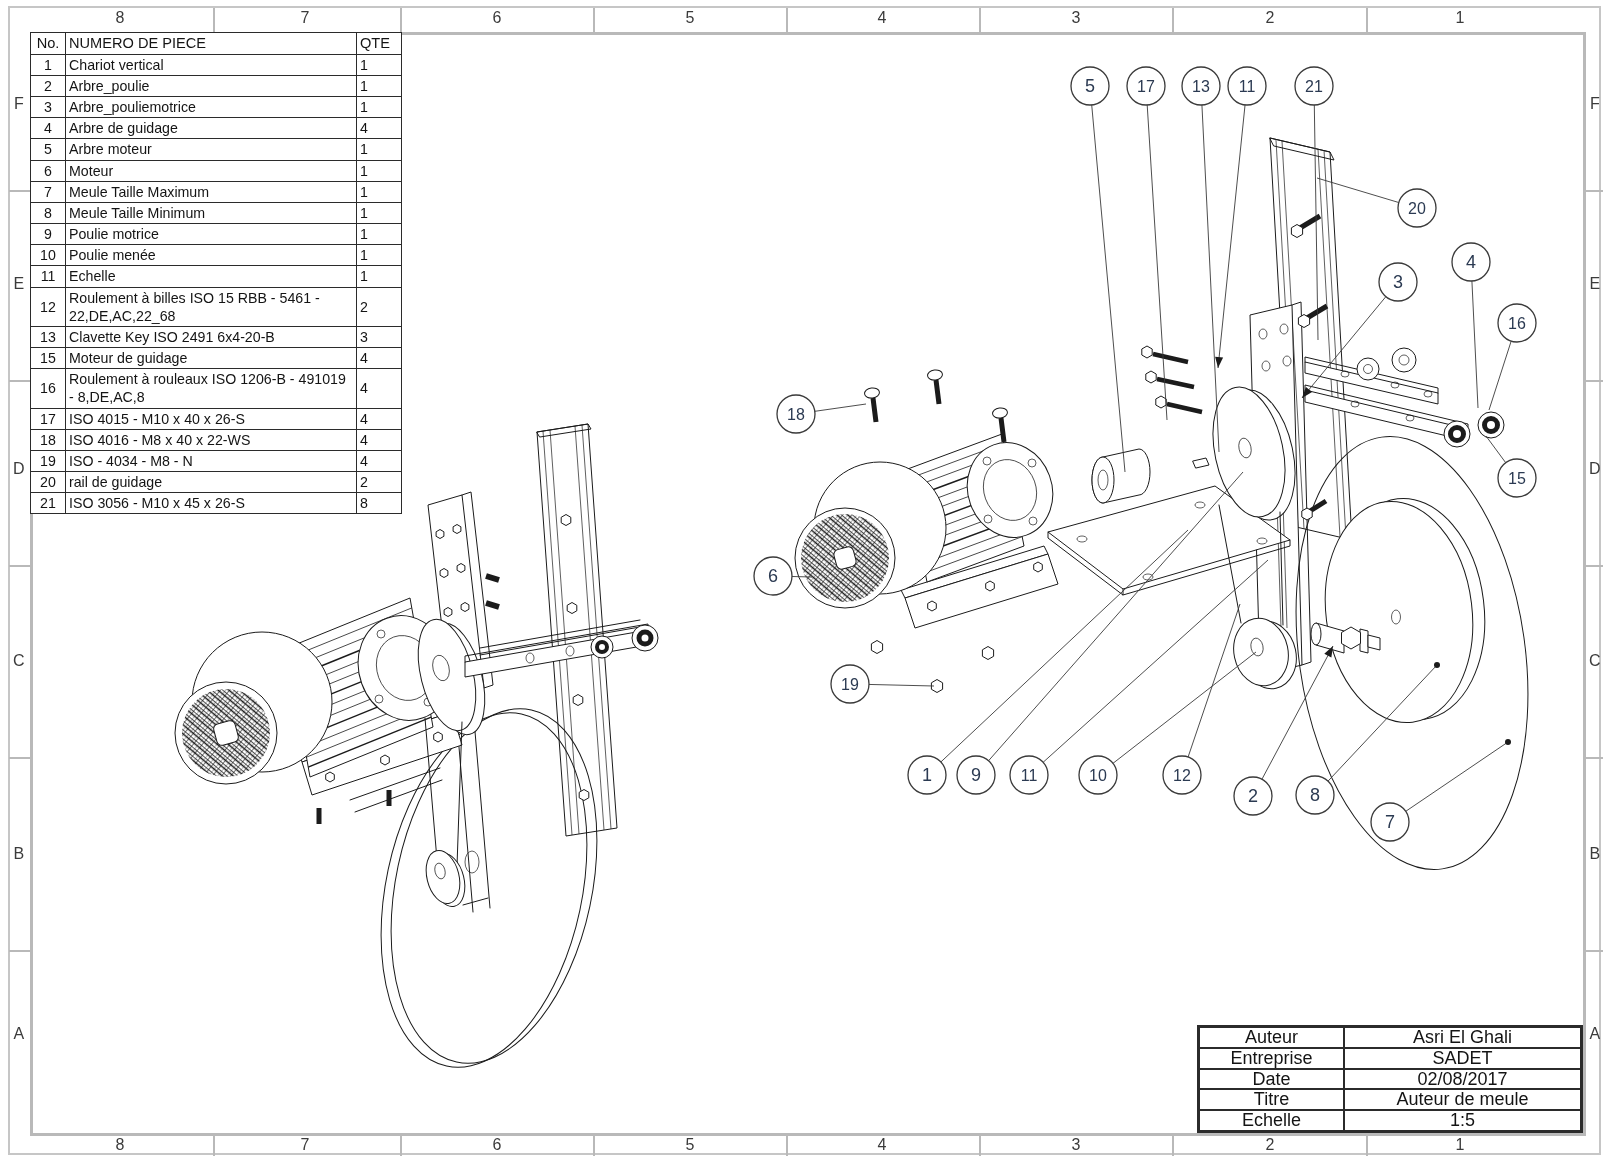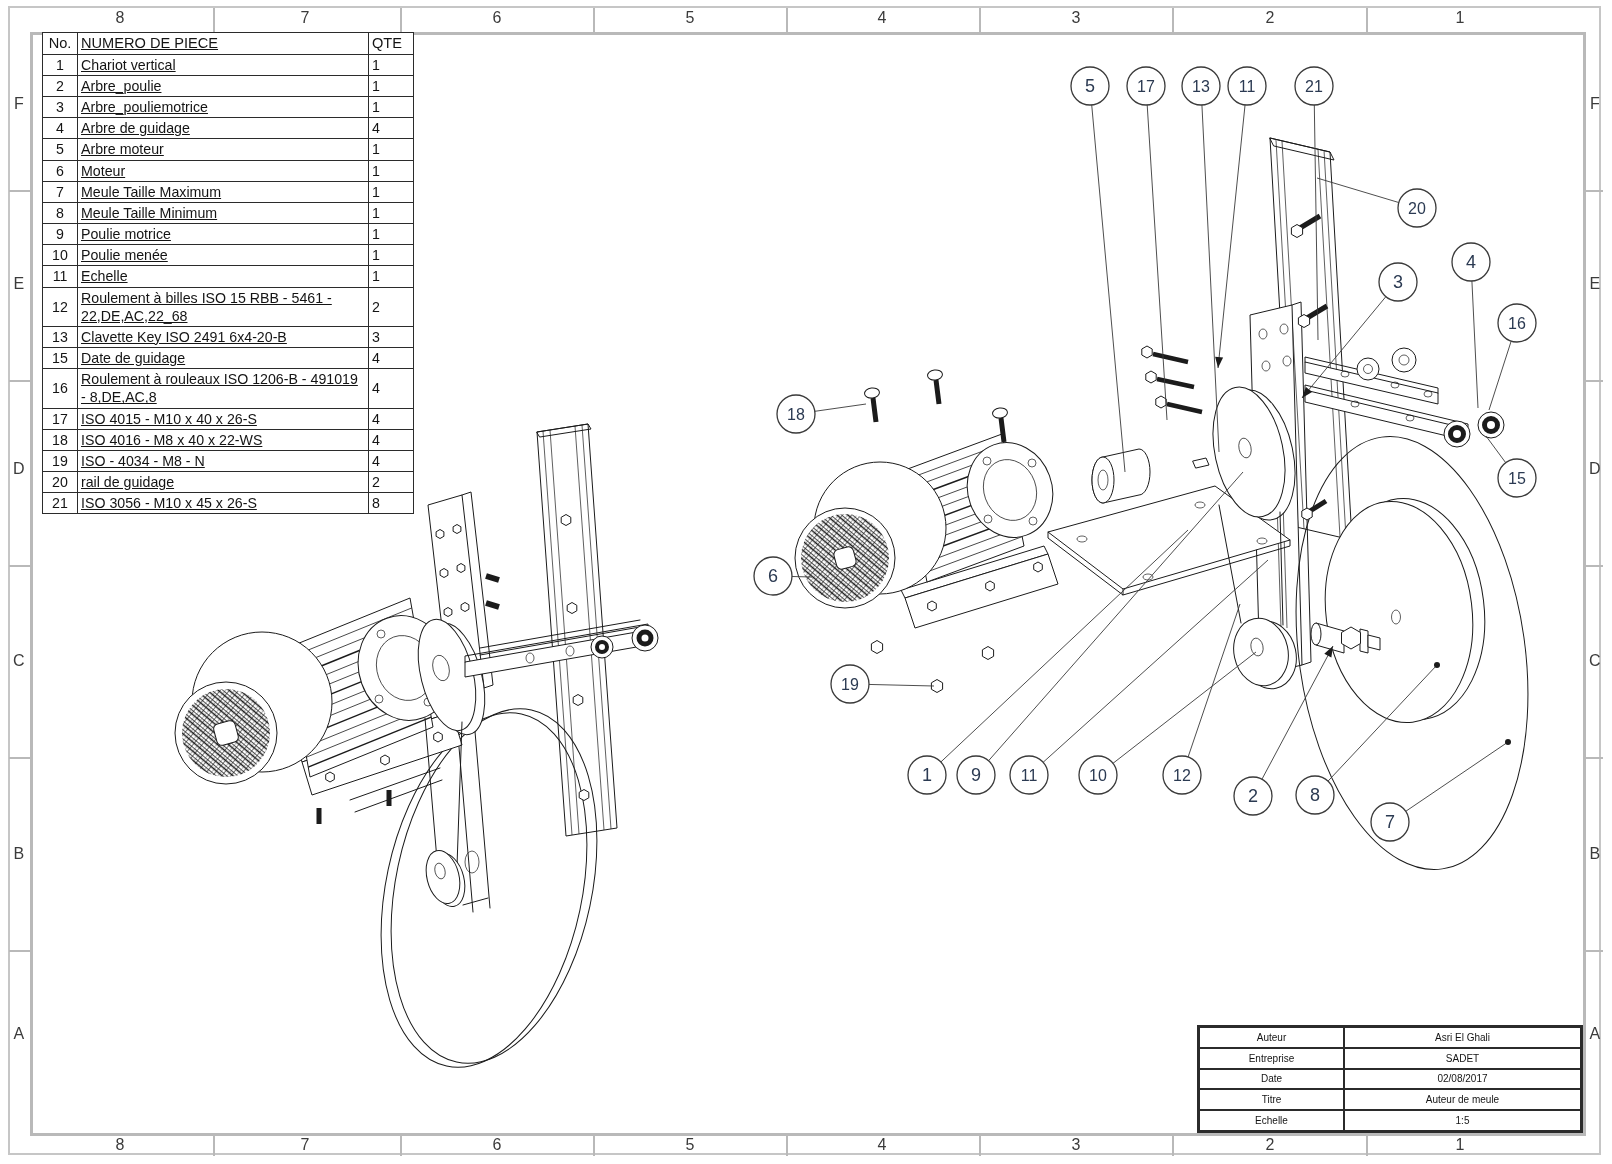--- a/index.html
+++ b/index.html
@@ -4,29 +4,29 @@
 <style>
   html,body{margin:0;padding:0;background:#e8e8e8;}
   body{font-family:"Liberation Sans",sans-serif;}
   .sheet{position:relative;width:1612px;height:1164px;background:#ffffff;overflow:hidden;}
   .outer-frame{position:absolute;left:8px;top:6px;width:1593px;height:1149px;border:2px solid #c6c6c6;box-sizing:border-box;}
   .inner-frame{position:absolute;left:30px;top:32px;width:1556px;height:1104px;border:3px solid #b9b9b9;box-sizing:border-box;}
   .zone-label{position:absolute;width:22px;text-align:center;font-size:16px;color:#3b3b3b;letter-spacing:.3px;}
   .tick{position:absolute;background:#b9b9b9;}
   #cad{position:absolute;left:0;top:0;}
   
-  #bom{position:absolute;left:30px;top:32px;border-collapse:collapse;background:#fff;table-layout:fixed;width:364px;margin-left:12px;}
+  #bom{position:absolute;left:30px;top:32px;border-collapse:collapse;background:#fff;table-layout:fixed;width:364px;}
   #bom td,#bom th{border:1px solid #2b2b2b;font-weight:400;font-size:14.2px;color:#141414;padding:1px 3px;line-height:1.28;}
   #bom th{text-align:center;font-size:14.6px;}
   #bom .c-no{width:28px;text-align:center;}
-  #bom .c-des{width:284px;text-align:left;text-decoration:underline;}
+  #bom .c-des{width:284px;text-align:left;}
   #bom .c-qty{width:38px;text-align:left;}
   
   #tblock{position:absolute;left:1197px;top:1025px;width:386px;height:108px;border:2px solid #2b2b2b;box-sizing:border-box;display:grid;grid-template-columns:145px 1fr;grid-auto-rows:1fr;background:#fff;}
-  #tblock div{border:1px solid #2b2b2b;font-size:10px;color:#141414;display:flex;align-items:center;justify-content:center;overflow:hidden;white-space:nowrap;}
+  #tblock div{border:1px solid #2b2b2b;font-size:18px;color:#141414;display:flex;align-items:center;justify-content:center;overflow:hidden;white-space:nowrap;}
   
   .ln{fill:none;stroke:#1b1b1b;stroke-width:1;stroke-linejoin:round;stroke-linecap:round;}
   .wf{fill:#ffffff;stroke:#1b1b1b;stroke-width:1;stroke-linejoin:round;}
   .dk{stroke:#1b1b1b;stroke-linecap:butt;fill:none;}
   .thin{fill:none;stroke:#1b1b1b;stroke-width:.7;}
 </style>
 </head>
 <body>
 
 <div class="sheet">
@@ -477,21 +477,21 @@
           <td class="c-des">Roulement à billes ISO 15 RBB - 5461 - 22,DE,AC,22_68</td>
           <td class="c-qty">2</td>
         </tr>
         <tr>
           <td class="c-no">13</td>
           <td class="c-des">Clavette Key ISO 2491 6x4-20-B</td>
           <td class="c-qty">3</td>
         </tr>
         <tr>
           <td class="c-no">15</td>
-          <td class="c-des">Date de guidage</td>
+          <td class="c-des">Moteur de guidage</td>
           <td class="c-qty">4</td>
         </tr>
         <tr>
           <td class="c-no">16</td>
           <td class="c-des">Roulement à rouleaux ISO 1206-B - 491019 - 8,DE,AC,8</td>
           <td class="c-qty">4</td>
         </tr>
         <tr>
           <td class="c-no">17</td>
           <td class="c-des">ISO 4015 - M10 x 40 x 26-S</td>

